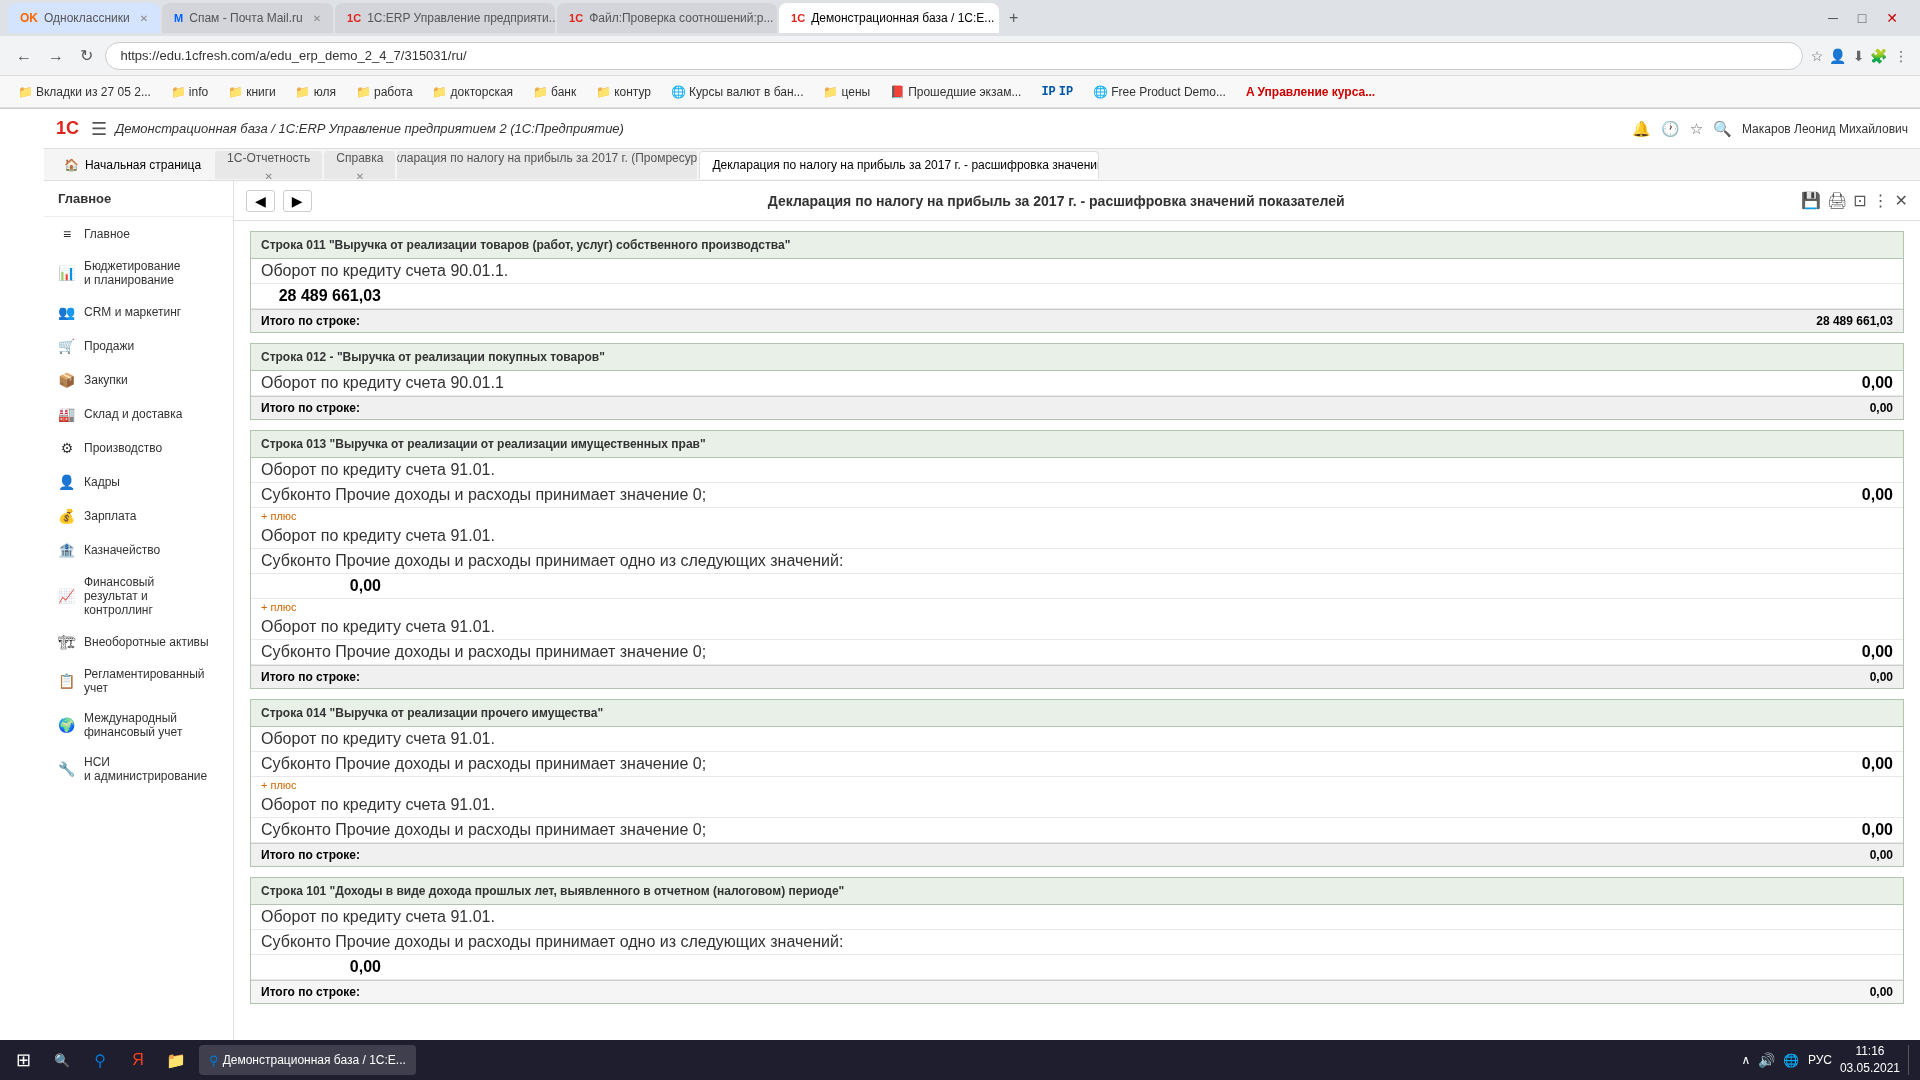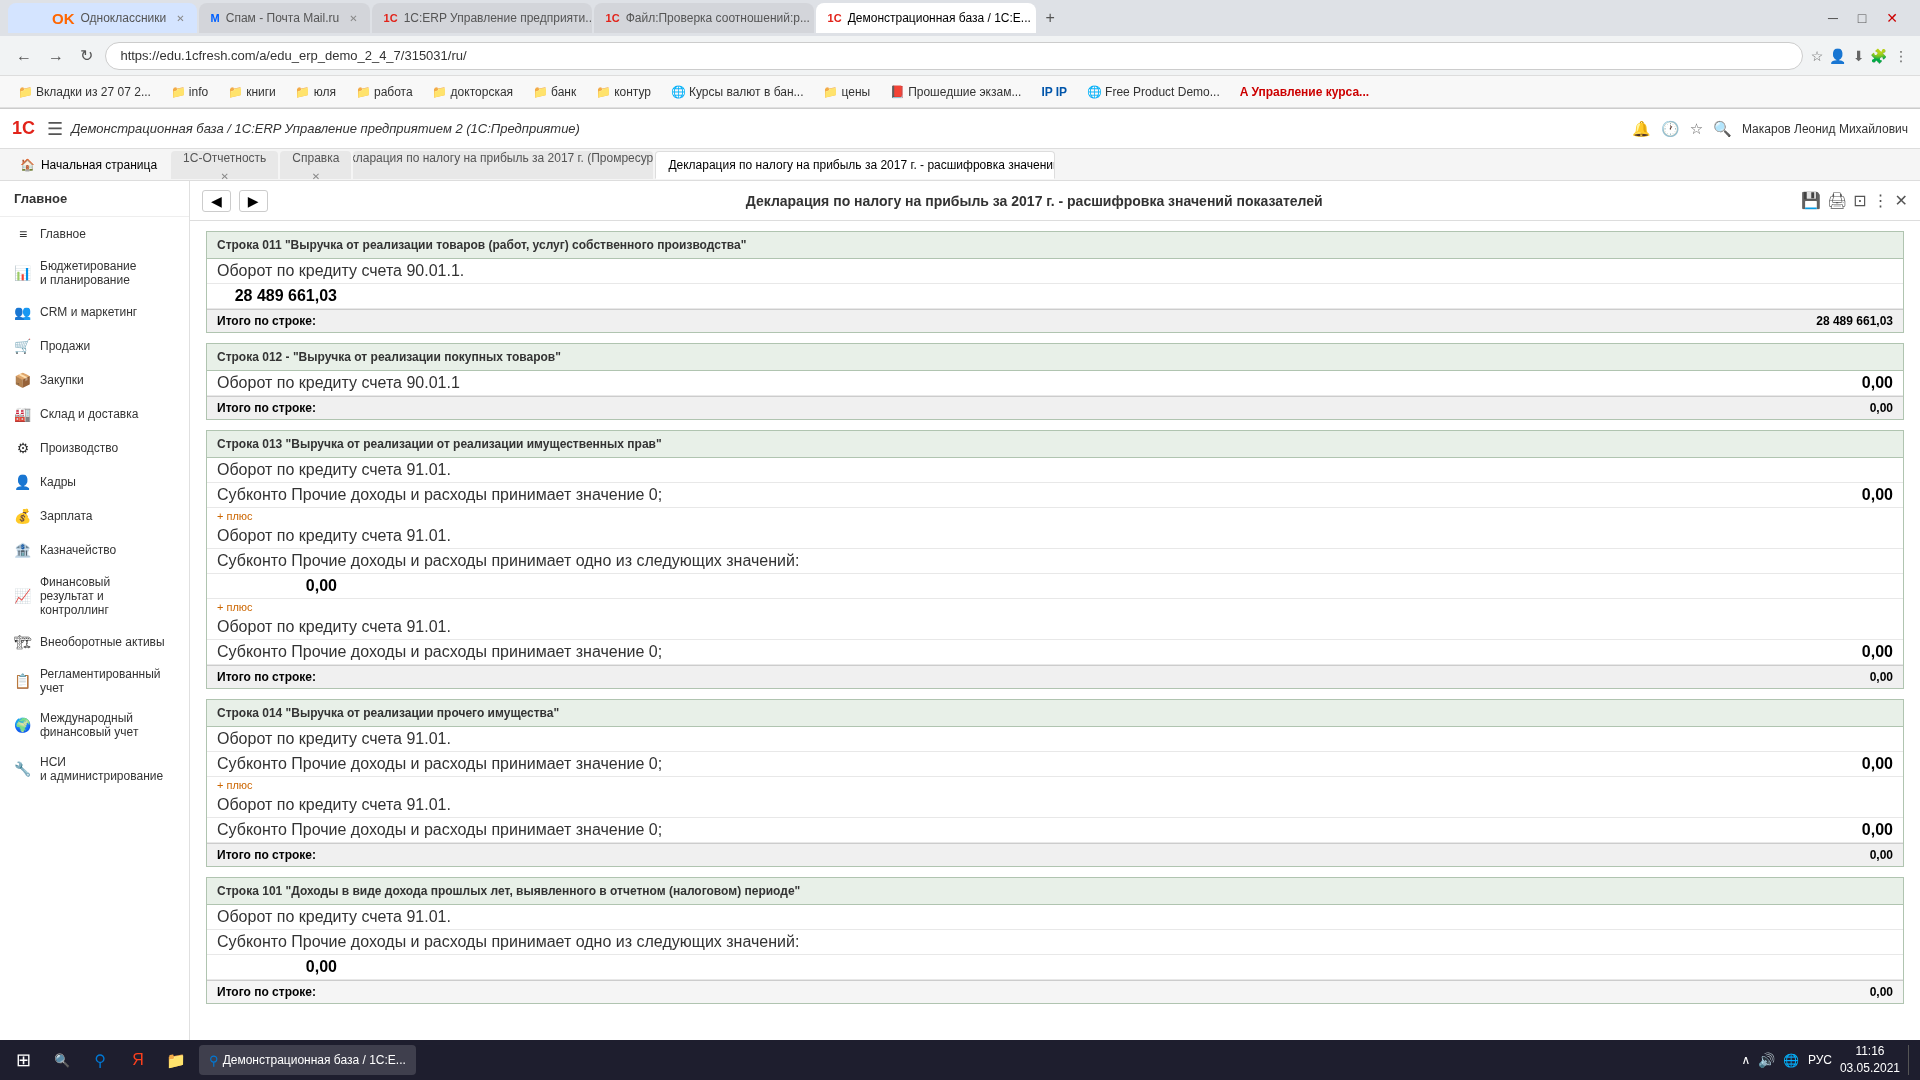--- a/index.html
+++ b/index.html
@@ -19,21 +19,21 @@
     .address-bar { display: flex; align-items: center; height: 40px; padding: 0 12px; background: #f1f3f4; gap: 8px; border-bottom: 1px solid #ddd; }
     .nav-btn { background: none; border: none; font-size: 16px; cursor: pointer; color: #555; padding: 4px; }
     .address-input { flex: 1; height: 28px; border: 1px solid #ccc; border-radius: 14px; padding: 0 14px; font-size: 13px; background: #fff; color: #333; }
     .addr-icons { display: flex; gap: 6px; align-items: center; }
     .addr-icon { font-size: 14px; color: #666; cursor: pointer; }
 
     .bookmarks-bar { display: flex; align-items: center; height: 32px; padding: 0 10px; background: #f8f8f8; border-bottom: 1px solid #e0e0e0; gap: 4px; }
     .bookmark-item { display: flex; align-items: center; gap: 3px; padding: 2px 8px; border-radius: 4px; cursor: pointer; font-size: 12px; color: #333; white-space: nowrap; }
 
     
-    .app-container { display: flex; flex-direction: column; height: calc(1080px - 108px - 40px); }
+    .app-container { display: flex; flex-direction: column; height: calc(1080px - 108px - 40px); margin-left: 44px; }
     .app-header { display: flex; align-items: center; height: 40px; background: #fff; border-bottom: 1px solid #ddd; padding: 0 12px; gap: 8px; }
     .app-logo { color: #e2231a; font-weight: bold; font-size: 18px; margin-right: 4px; }
     .hamburger { font-size: 18px; cursor: pointer; color: #555; }
     .app-title { font-size: 13px; color: #333; flex: 1; font-style: italic; }
     .header-icons { display: flex; gap: 10px; align-items: center; }
     .header-icon { font-size: 15px; color: #666; cursor: pointer; }
     .user-name { font-size: 12px; color: #333; }
 
     .app-tabs { display: flex; align-items: center; height: 32px; background: #f5f5f5; border-bottom: 1px solid #ddd; padding: 0 8px; gap: 2px; }
     .app-tab { display: flex; align-items: center; height: 28px; padding: 0 12px; border-radius: 4px 4px 0 0; font-size: 12px; cursor: pointer; gap: 6px; }
@@ -80,21 +80,21 @@
     .taskbar-time { text-align: center; line-height: 1.4; }
   </style>
 </head>
 <body>
 
 <div class="browser-chrome">
 
   <div class="tab-bar">
 
     <div class="tab inactive" style="background:#d4e4ff;">
-      <span style="color:#f60;font-weight:bold;font-size:15px;margin-left:32px;">OK</span>
+      <span style="color:#f60;font-weight:bold;font-size:12px;">OK</span>
       <span>Одноклассники</span>
       <span class="tab-close">✕</span>
     </div>
 
     <div class="tab inactive">
       <span style="color:#0060ff;font-weight:bold;font-size:11px;">M</span>
       <span>Спам - Почта Mail.ru</span>
       <span class="tab-close">✕</span>
     </div>
 
@@ -133,21 +133,21 @@
       <span class="addr-icon">👤</span>
       <span class="addr-icon">⬇</span>
       <span class="addr-icon">🧩</span>
       <span class="addr-icon">⋮</span>
     </div>
   </div>
 
   <div class="bookmarks-bar">
     <div class="bookmark-item">
       <span>📁</span>
-      <span>Вкладки из 27 07 2...</span>
+      <span>Вкладки из 27 05 2...</span>
     </div>
     <div class="bookmark-item">
       <span>📁</span>
       <span>info</span>
     </div>
     <div class="bookmark-item">
       <span>📁</span>
       <span>книги</span>
     </div>
     <div class="bookmark-item">
@@ -175,21 +175,21 @@
       <span>Курсы валют в бан...</span>
     </div>
     <div class="bookmark-item">
       <span>📁</span>
       <span>цены</span>
     </div>
     <div class="bookmark-item">
       <span>📕</span>
       <span>Прошедшие экзам...</span>
     </div>
-    <div class="bookmark-item" style="color:#0055aa;font-weight:bold;">
+    <div class="bookmark-item" style="color:#0055aa;font-weight:bold;font-family:Liberation Mono, monospace;">
       <span>IP</span>
       <span>IP</span>
     </div>
     <div class="bookmark-item">
       <span>🌐</span>
       <span>Free Product Demo...</span>
     </div>
     <div class="bookmark-item" style="color:#c00;font-weight:bold;">
       <span>A</span>
       <span>Управление курса...</span>

